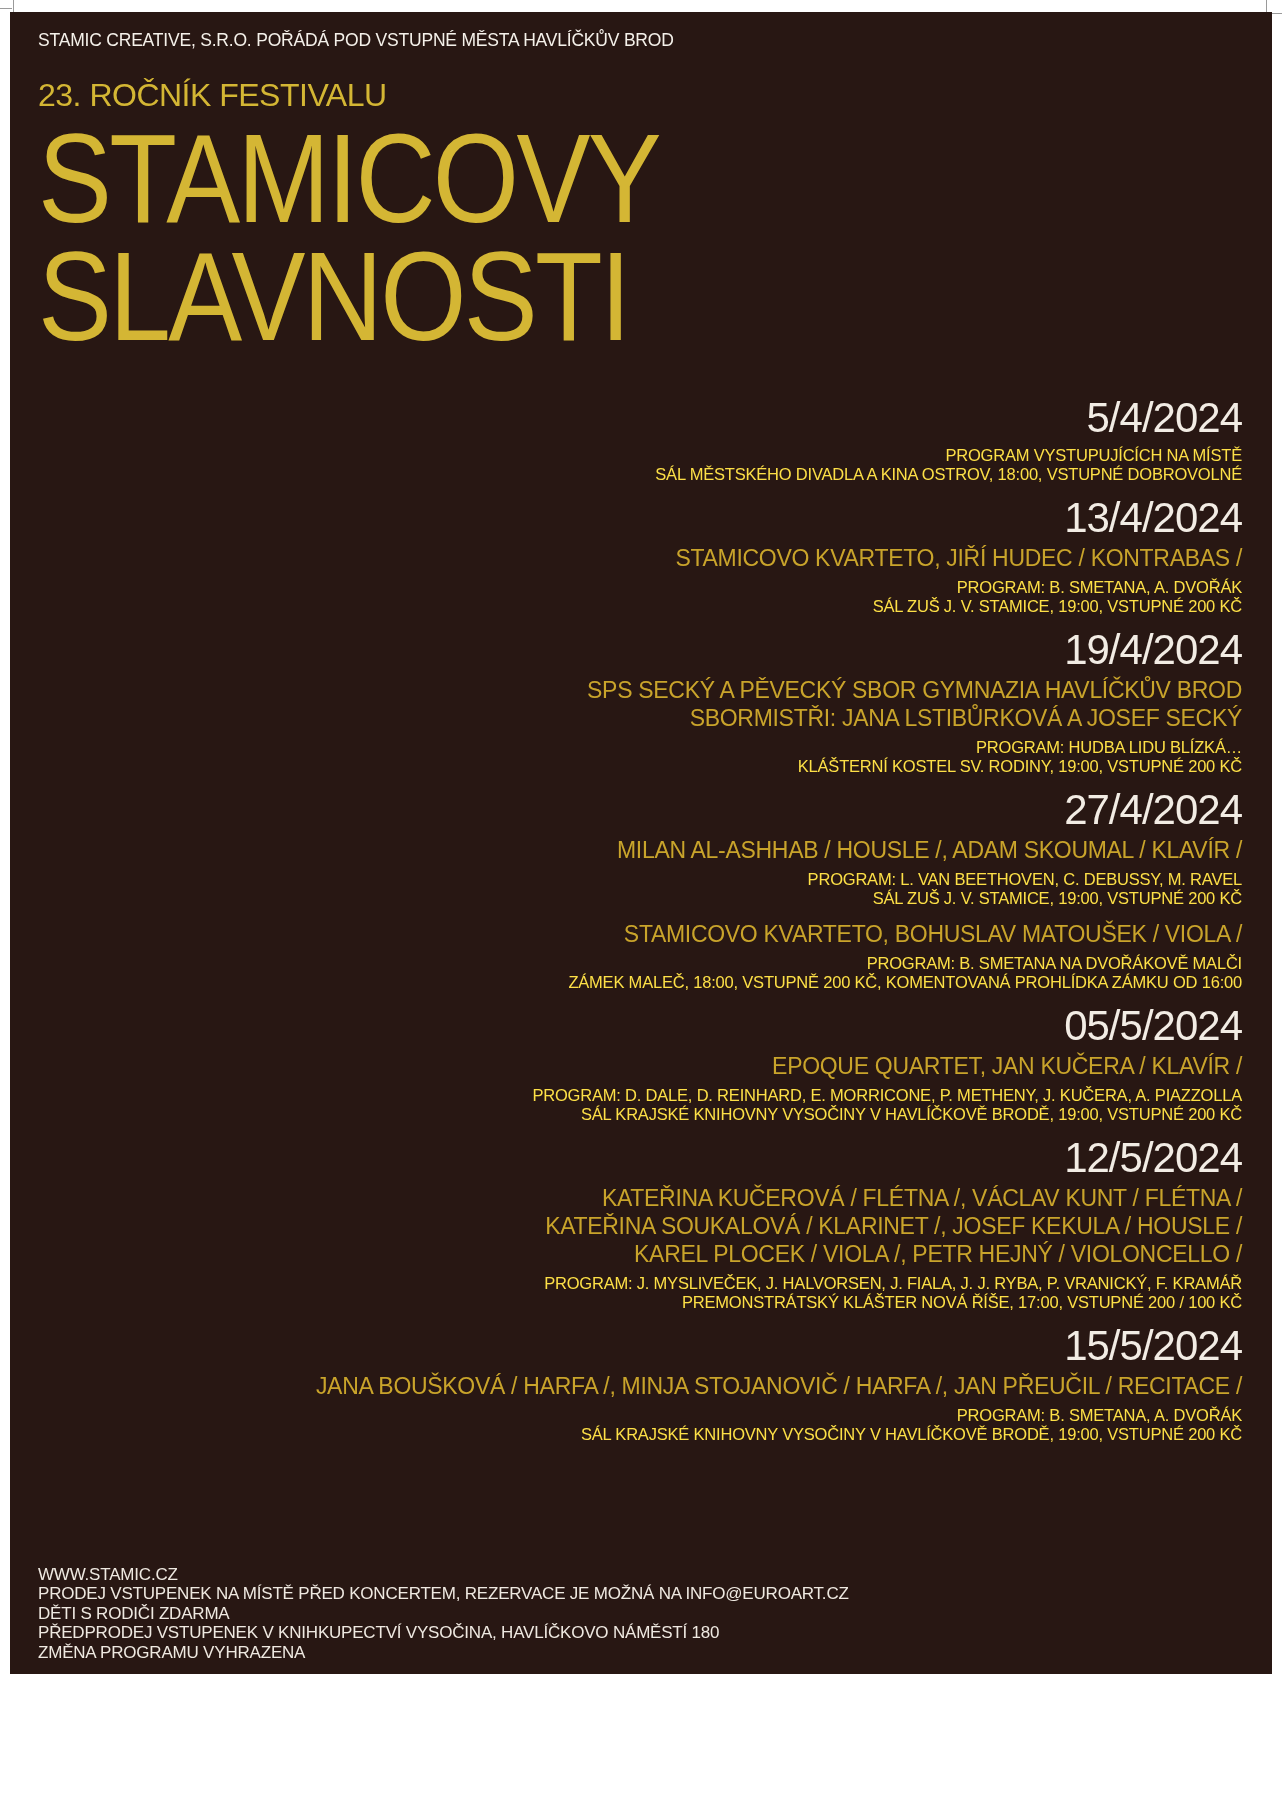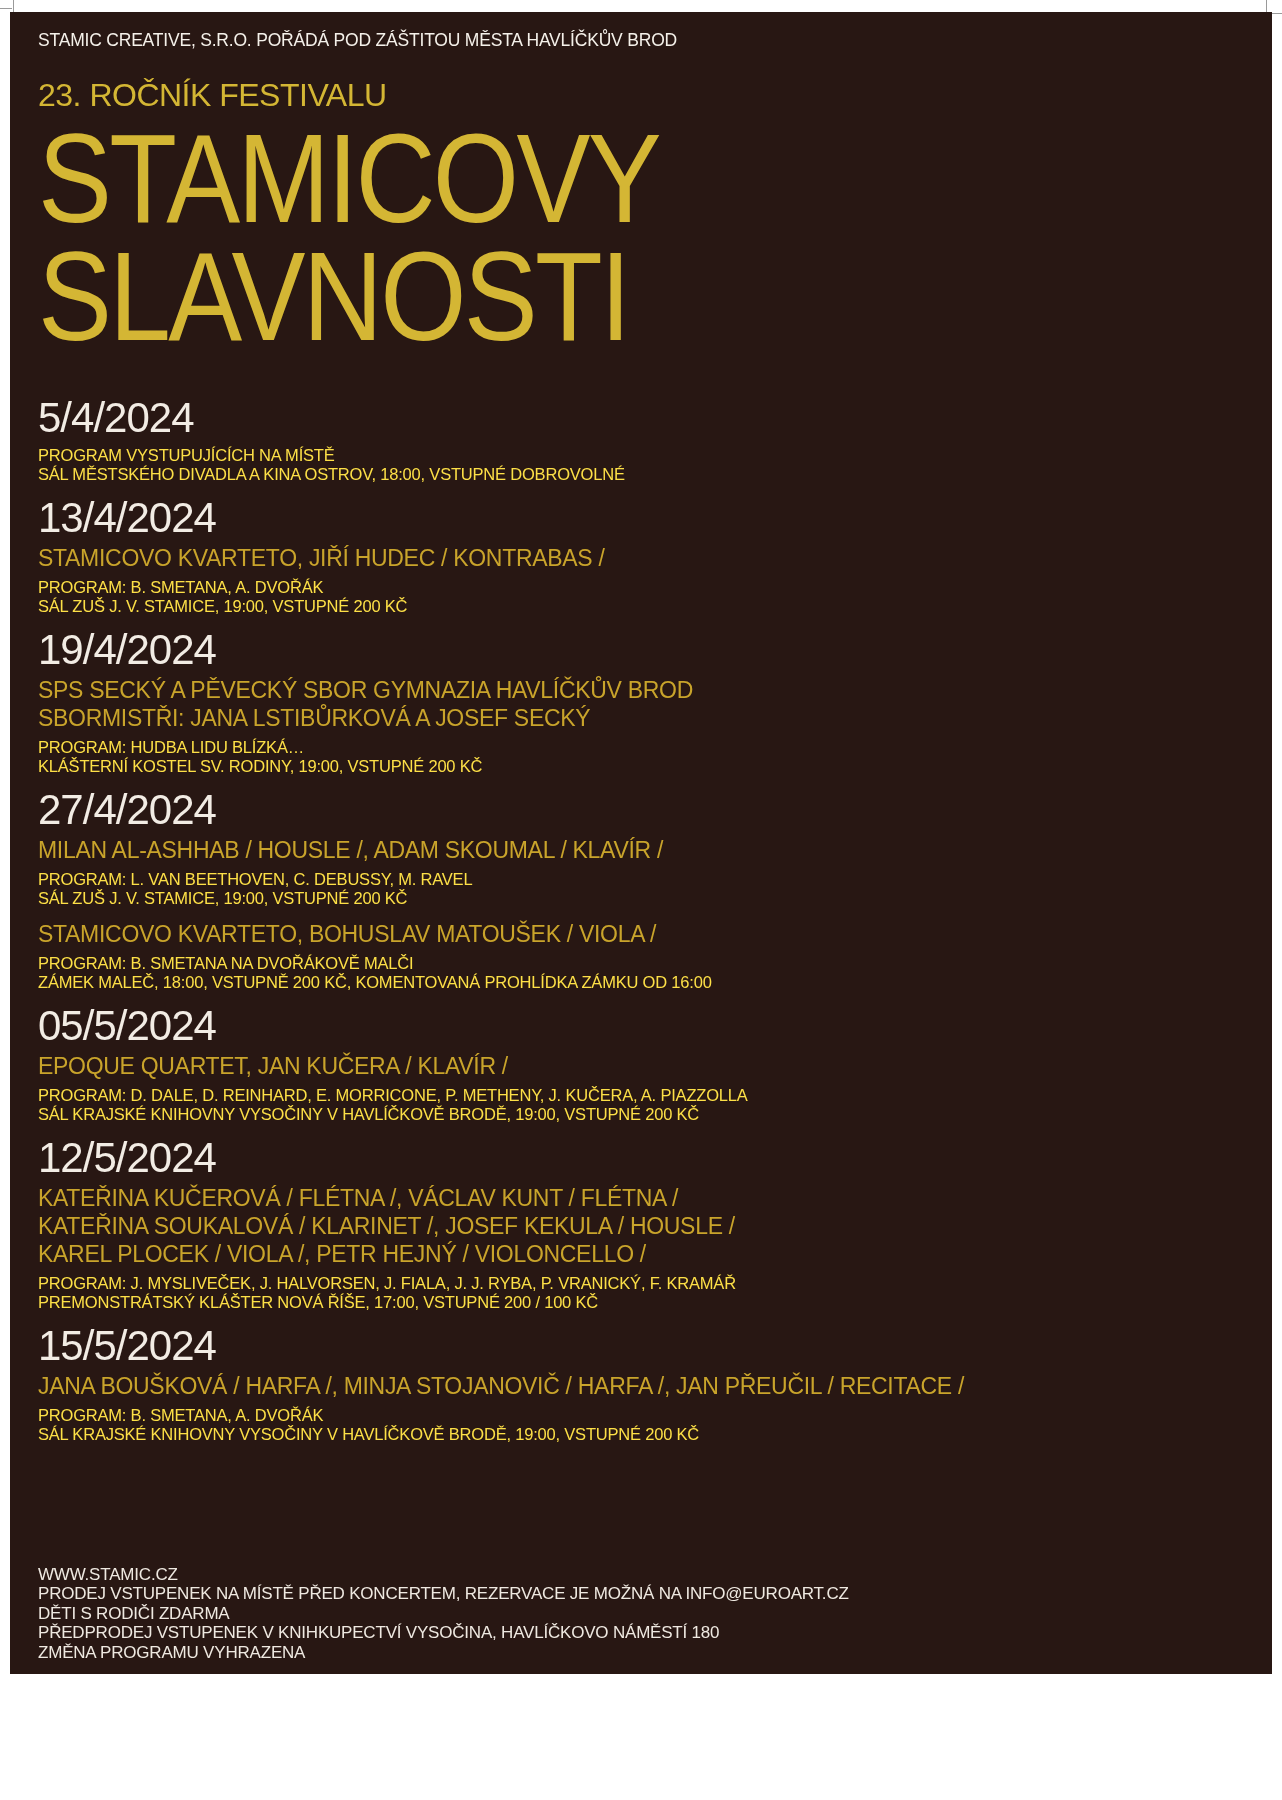--- a/index.html
+++ b/index.html
@@ -30,21 +30,21 @@
     color:#d4b634;font-weight:400;
   }
   .main-title{margin-top:8px;}
   .title-line{
     font-size:126px;line-height:118px;letter-spacing:-3px;color:#d4b634;
     font-weight:400;transform:scaleX(0.88);transform-origin:left center;
     white-space:nowrap;
   }
 
   .sections{margin-top:40px;}
-  .event{margin-top:12px;}
+  .event{margin-top:12px;text-align:right;}
   .event:first-child{margin-top:0;}
   .date{
     margin:0;font-size:42px;line-height:44px;letter-spacing:-1px;
     font-weight:400;color:#f2ece4;
   }
   .performers{margin-top:4px;}
   .performer-line{
     font-size:23px;line-height:28px;letter-spacing:-0.3px;color:#c9a42b;
     white-space:nowrap;
   }
@@ -71,21 +71,21 @@
   <div class="crop v" style="left:13px;top:0;"></div>
   <div class="crop h" style="left:0;top:8px;"></div>
   <div class="crop v" style="left:1266px;top:0;"></div>
   <div class="crop h" style="left:1270px;top:13px;"></div>
   <div class="crop v" style="left:13px;top:1788px;"></div>
   <div class="crop h" style="left:0;top:1786px;"></div>
   <div class="crop v" style="left:1267px;top:1788px;"></div>
   <div class="crop h" style="left:1268px;top:1786px;"></div>
 
   <div class="poster">
-    <div class="org-line">STAMIC CREATIVE, S.R.O. POŘÁDÁ POD ZÁŠTITOU MĚSTA HAVLÍČKŮV BROD</div>
+    <div class="org-line">STAMIC CREATIVE, S.R.O. POŘÁDÁ POD VSTUPNÉ MĚSTA HAVLÍČKŮV BROD</div>
     <div class="edition">23. ROČNÍK FESTIVALU</div>
 
     <div class="main-title">
       <div class="title-line">STAMICOVY</div>
       <div class="title-line">SLAVNOSTI</div>
     </div>
 
     <div class="sections">
 
       <section class="event">

